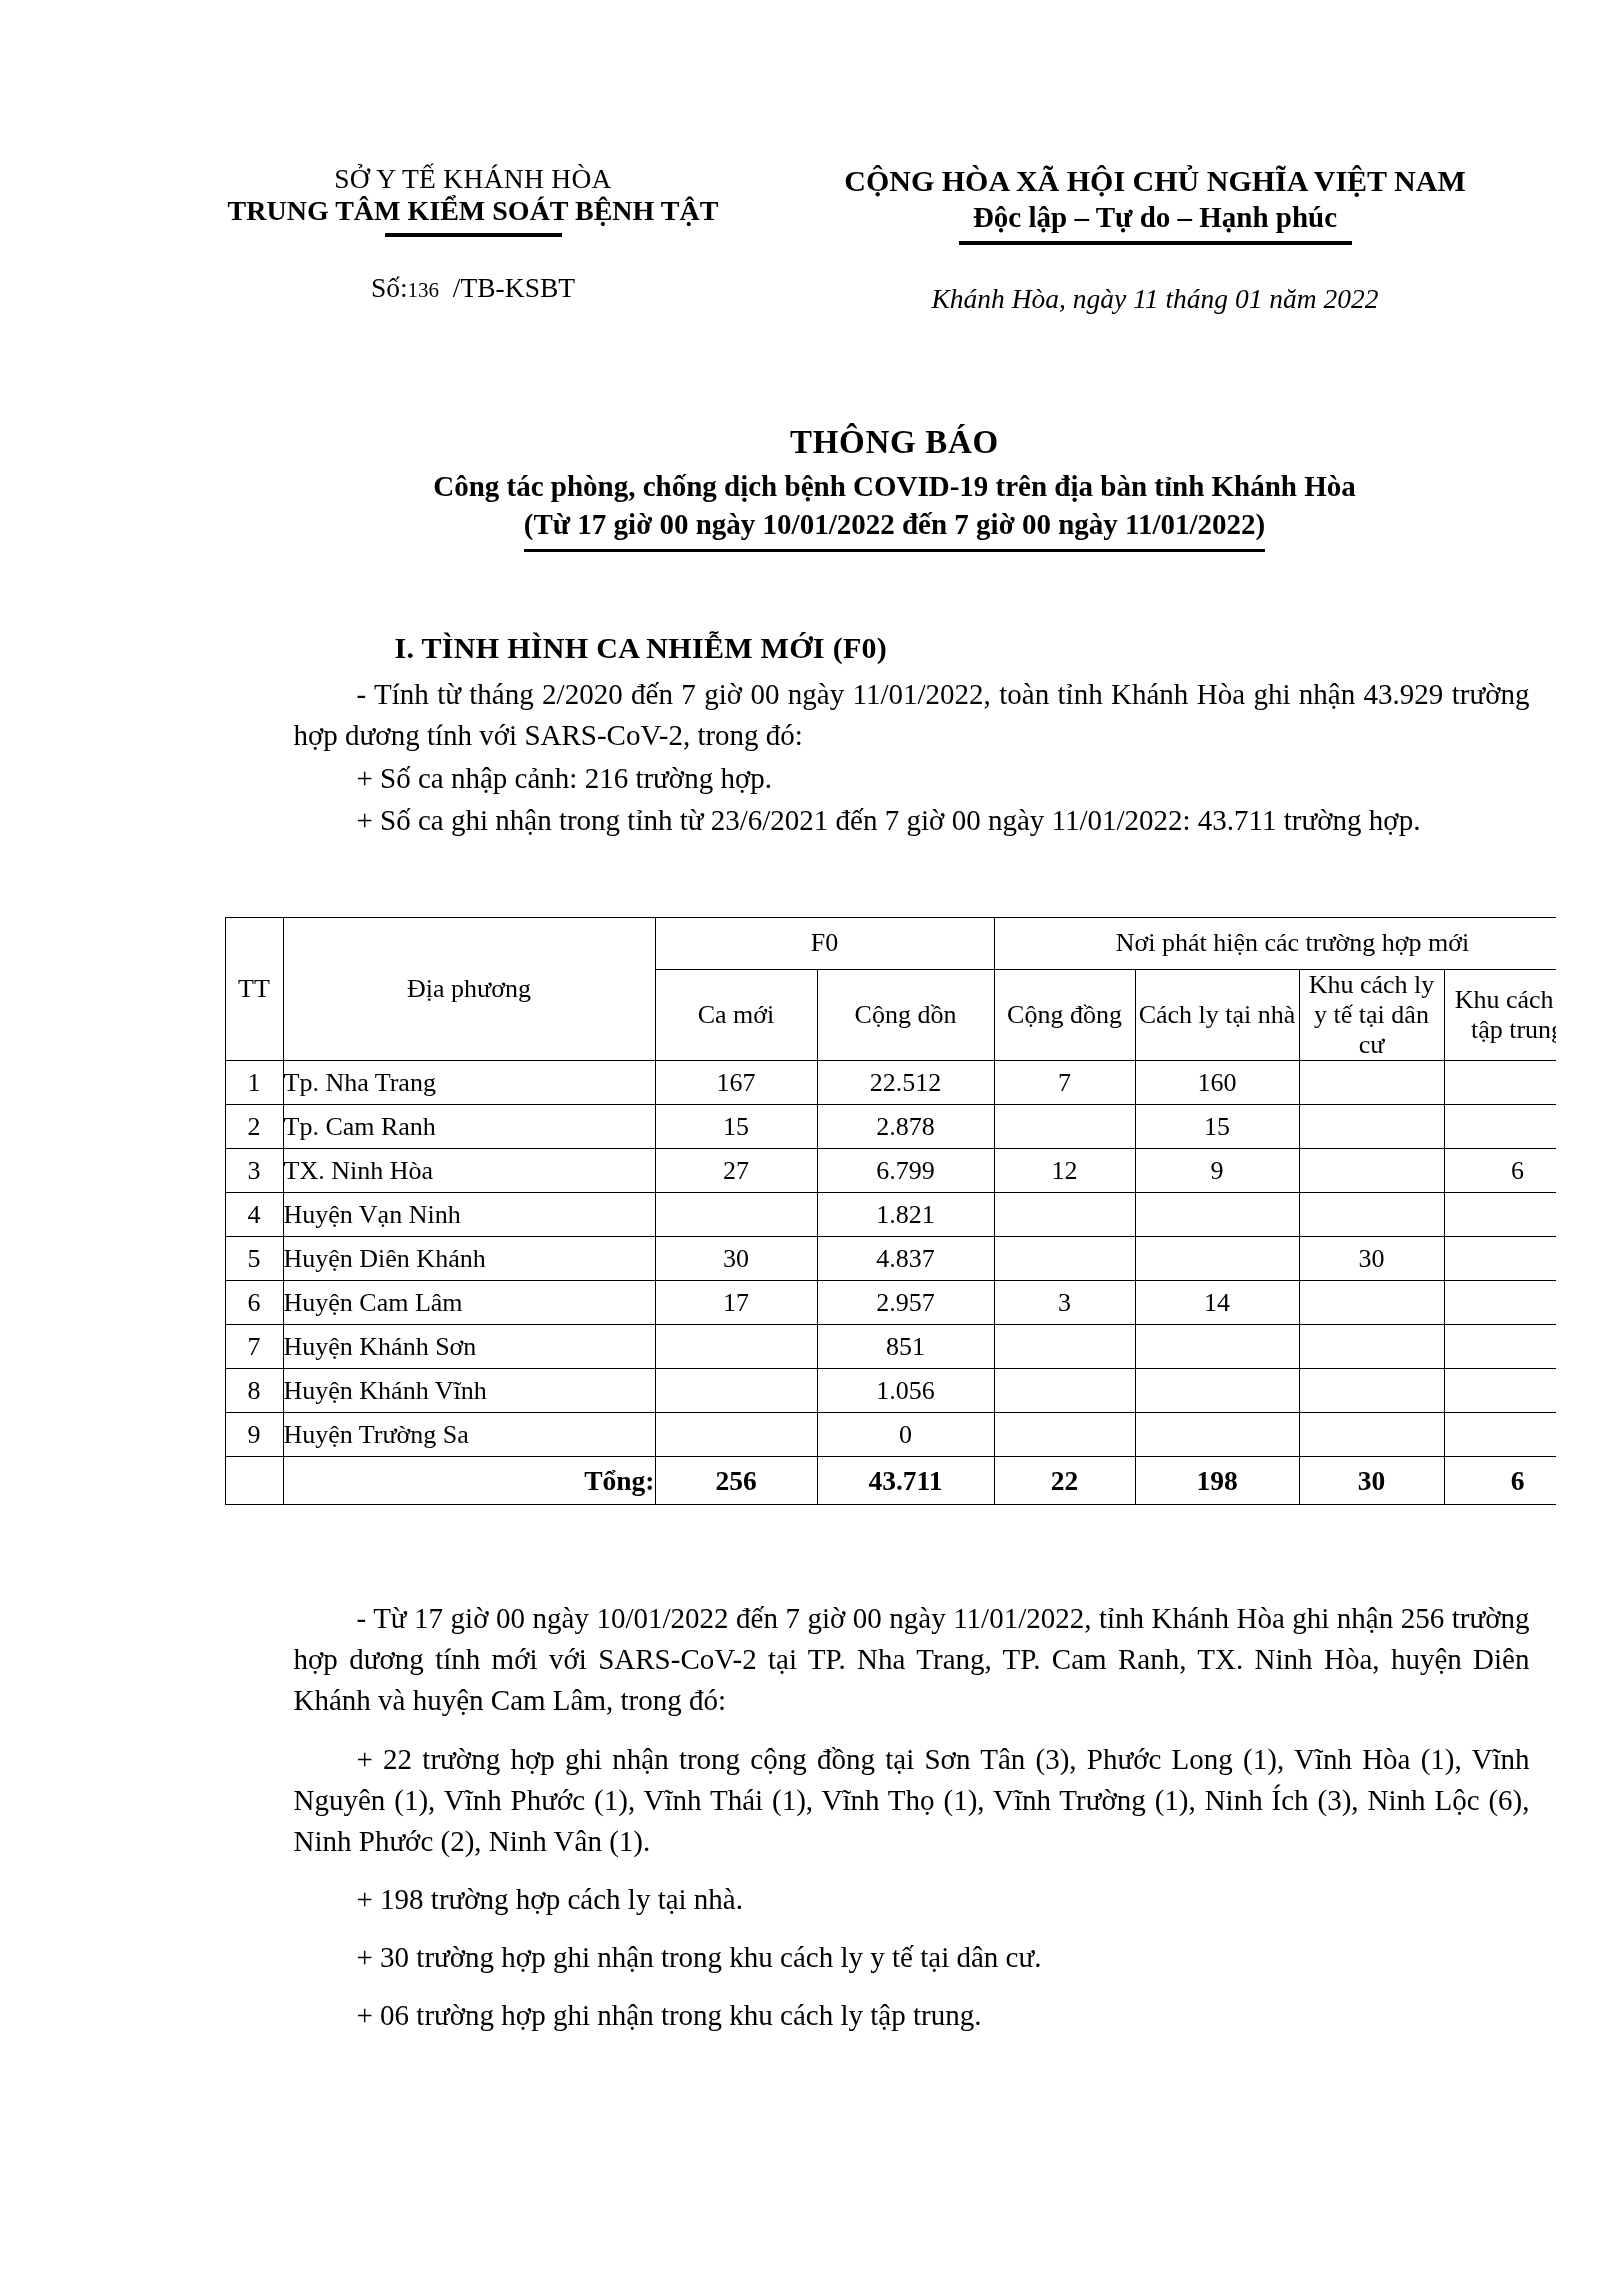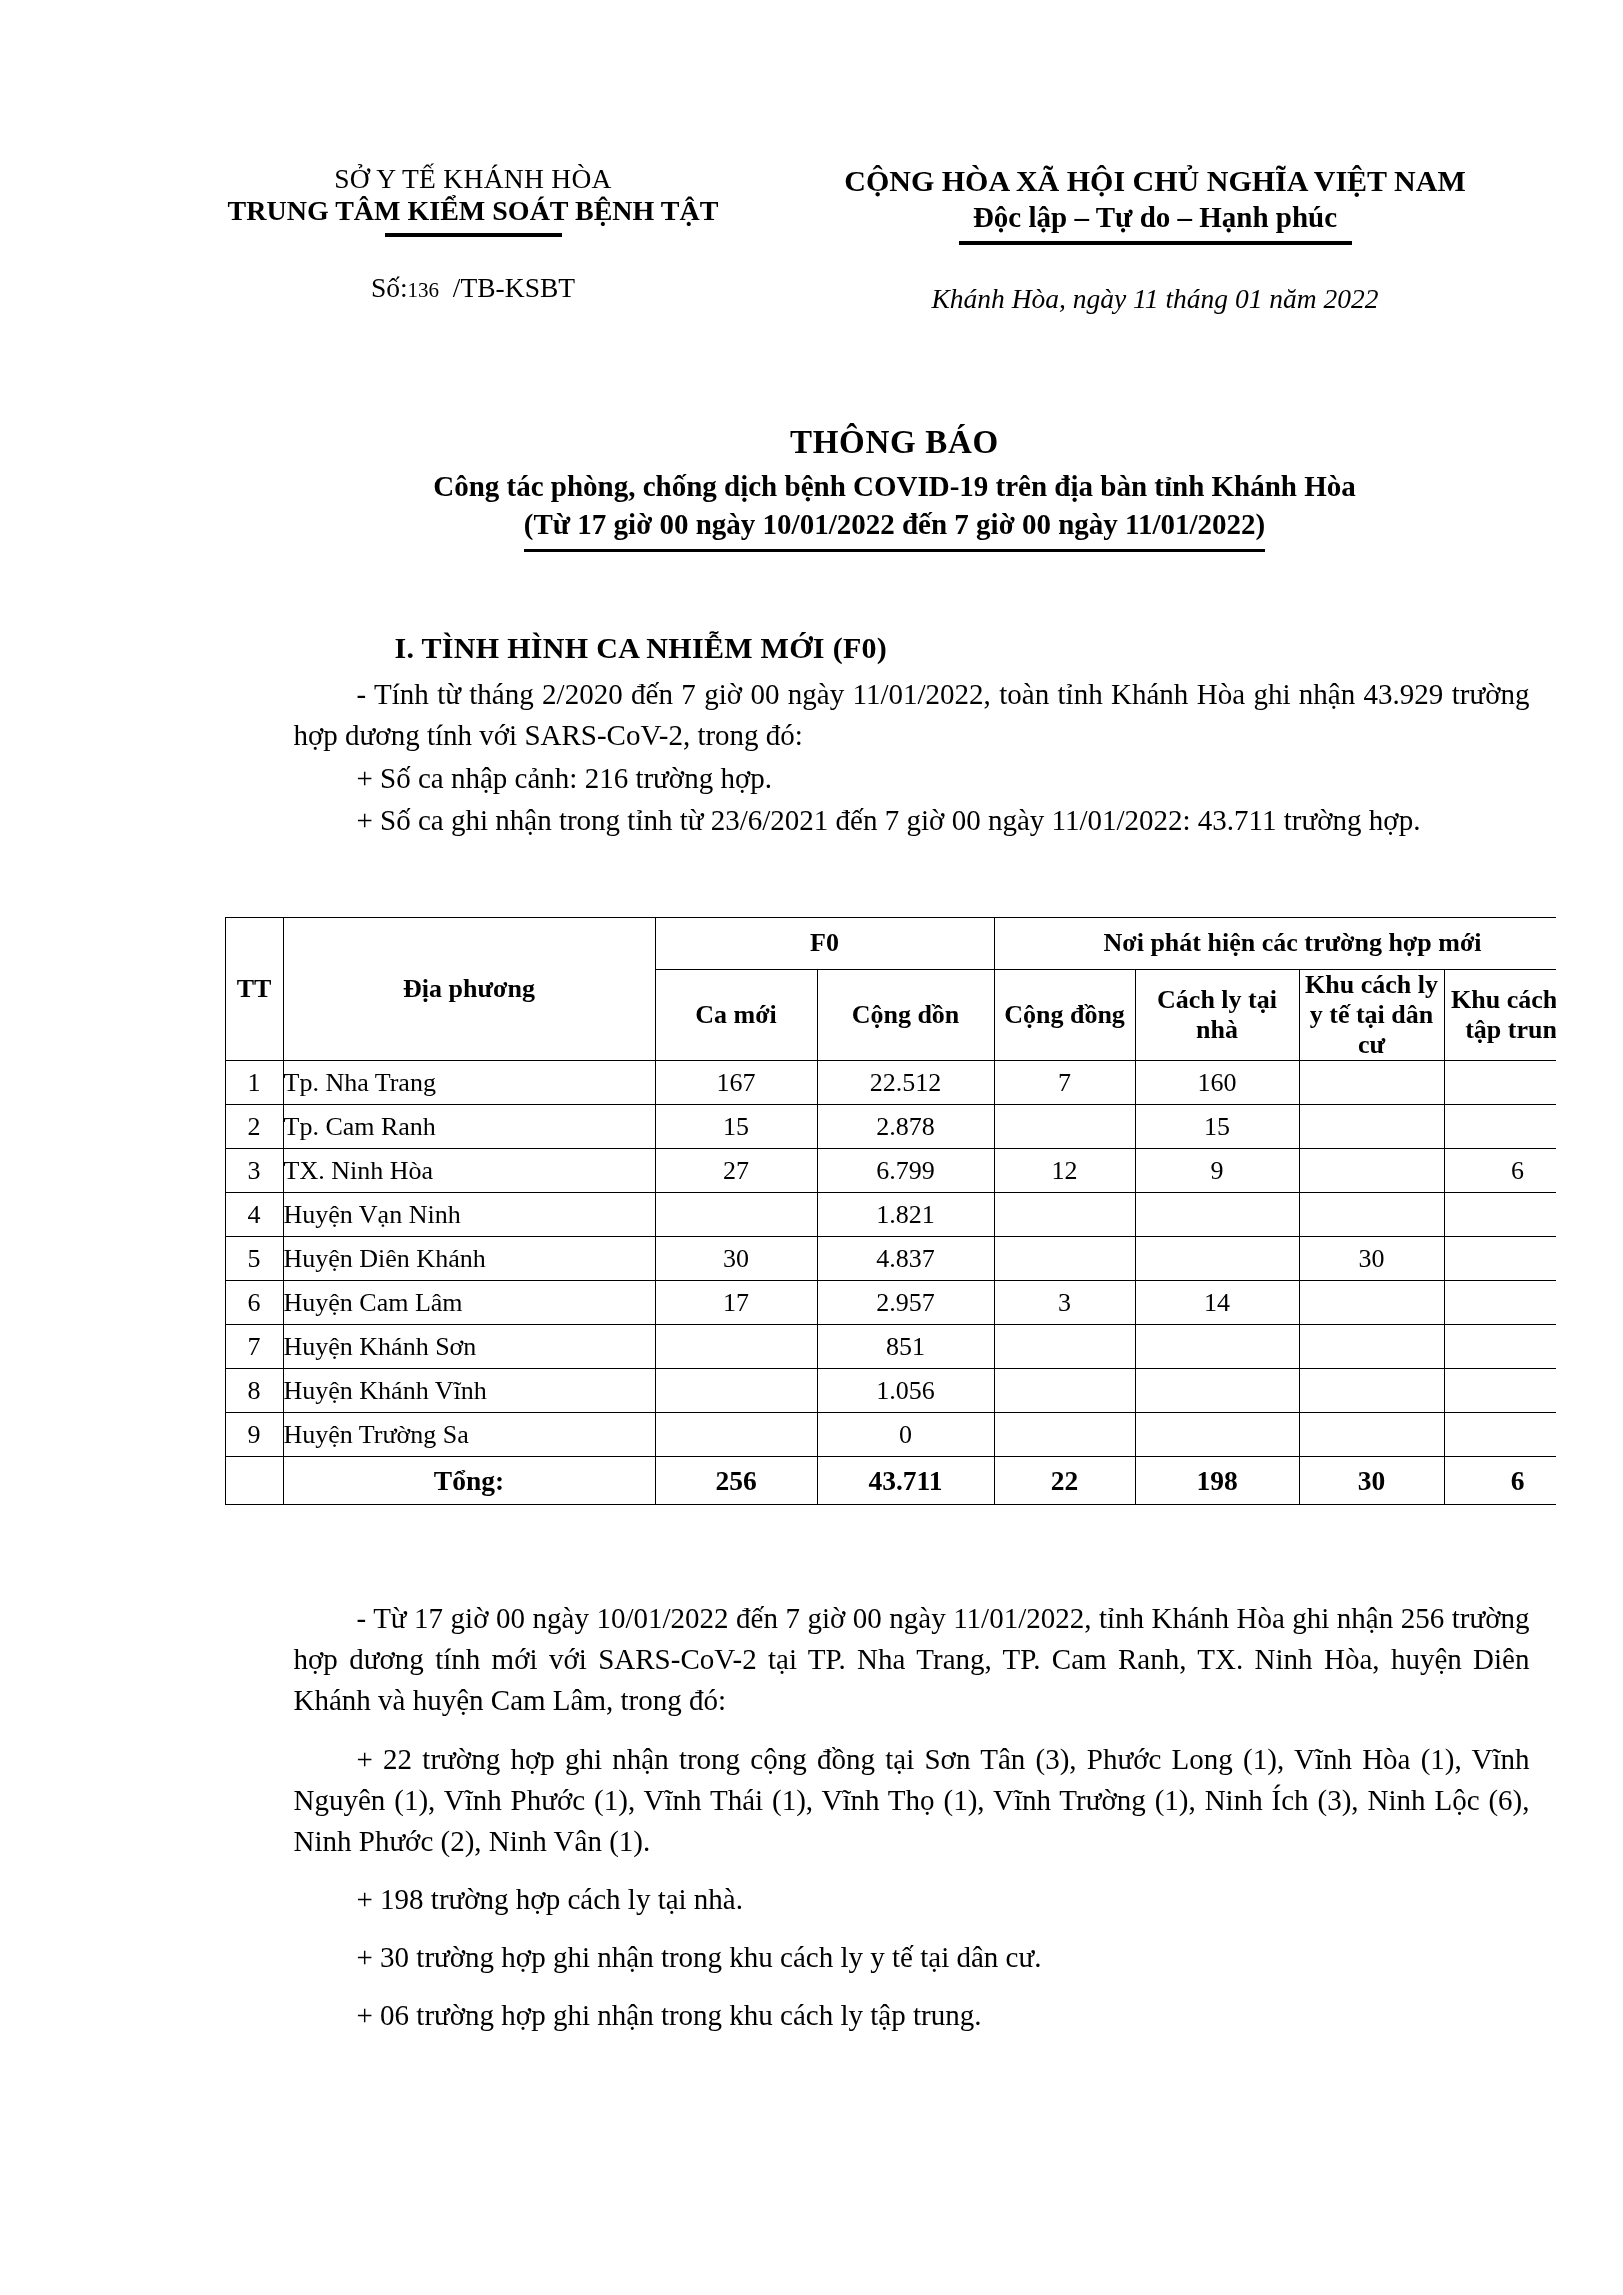--- a/index.html
+++ b/index.html
@@ -154,30 +154,30 @@
     width: 100%;
     table-layout: fixed;
   }
   table.main th, table.main td {
     border: 1.3px solid #000;
     font-size: 26px;
     padding: 0;
     vertical-align: middle;
   }
   table.main thead th {
-    font-weight: bold;
+    font-weight: normal;
     line-height: 1.16;
   }
   .hdr-tall { height: 222px; }
   .grp-row th { height: 51px; font-size: 27.5px; }
   td.c-tt { text-align: center; height: 43px; font-weight: normal; }
   td.c-name { text-align: left; padding-left: 11.8px; }
   td.c-num { text-align: center; }
   tr.total td { font-weight: bold; height: 47px; font-size: 27.5px; }
-  td.total-label { text-align: center; font-weight: bold; }
+  td.total-label { text-align: right; font-weight: bold; }
 
   
   col.w-tt     { width: 58px; }
   col.w-name   { width: 372px; }
   col.w-camoi  { width: 162px; }
   col.w-congdon{ width: 177px; }
   col.w-congdong{ width: 141px; }
   col.w-tainha { width: 164px; }
   col.w-dancu  { width: 145px; }
   col.w-taptrung{ width: 147px; }

